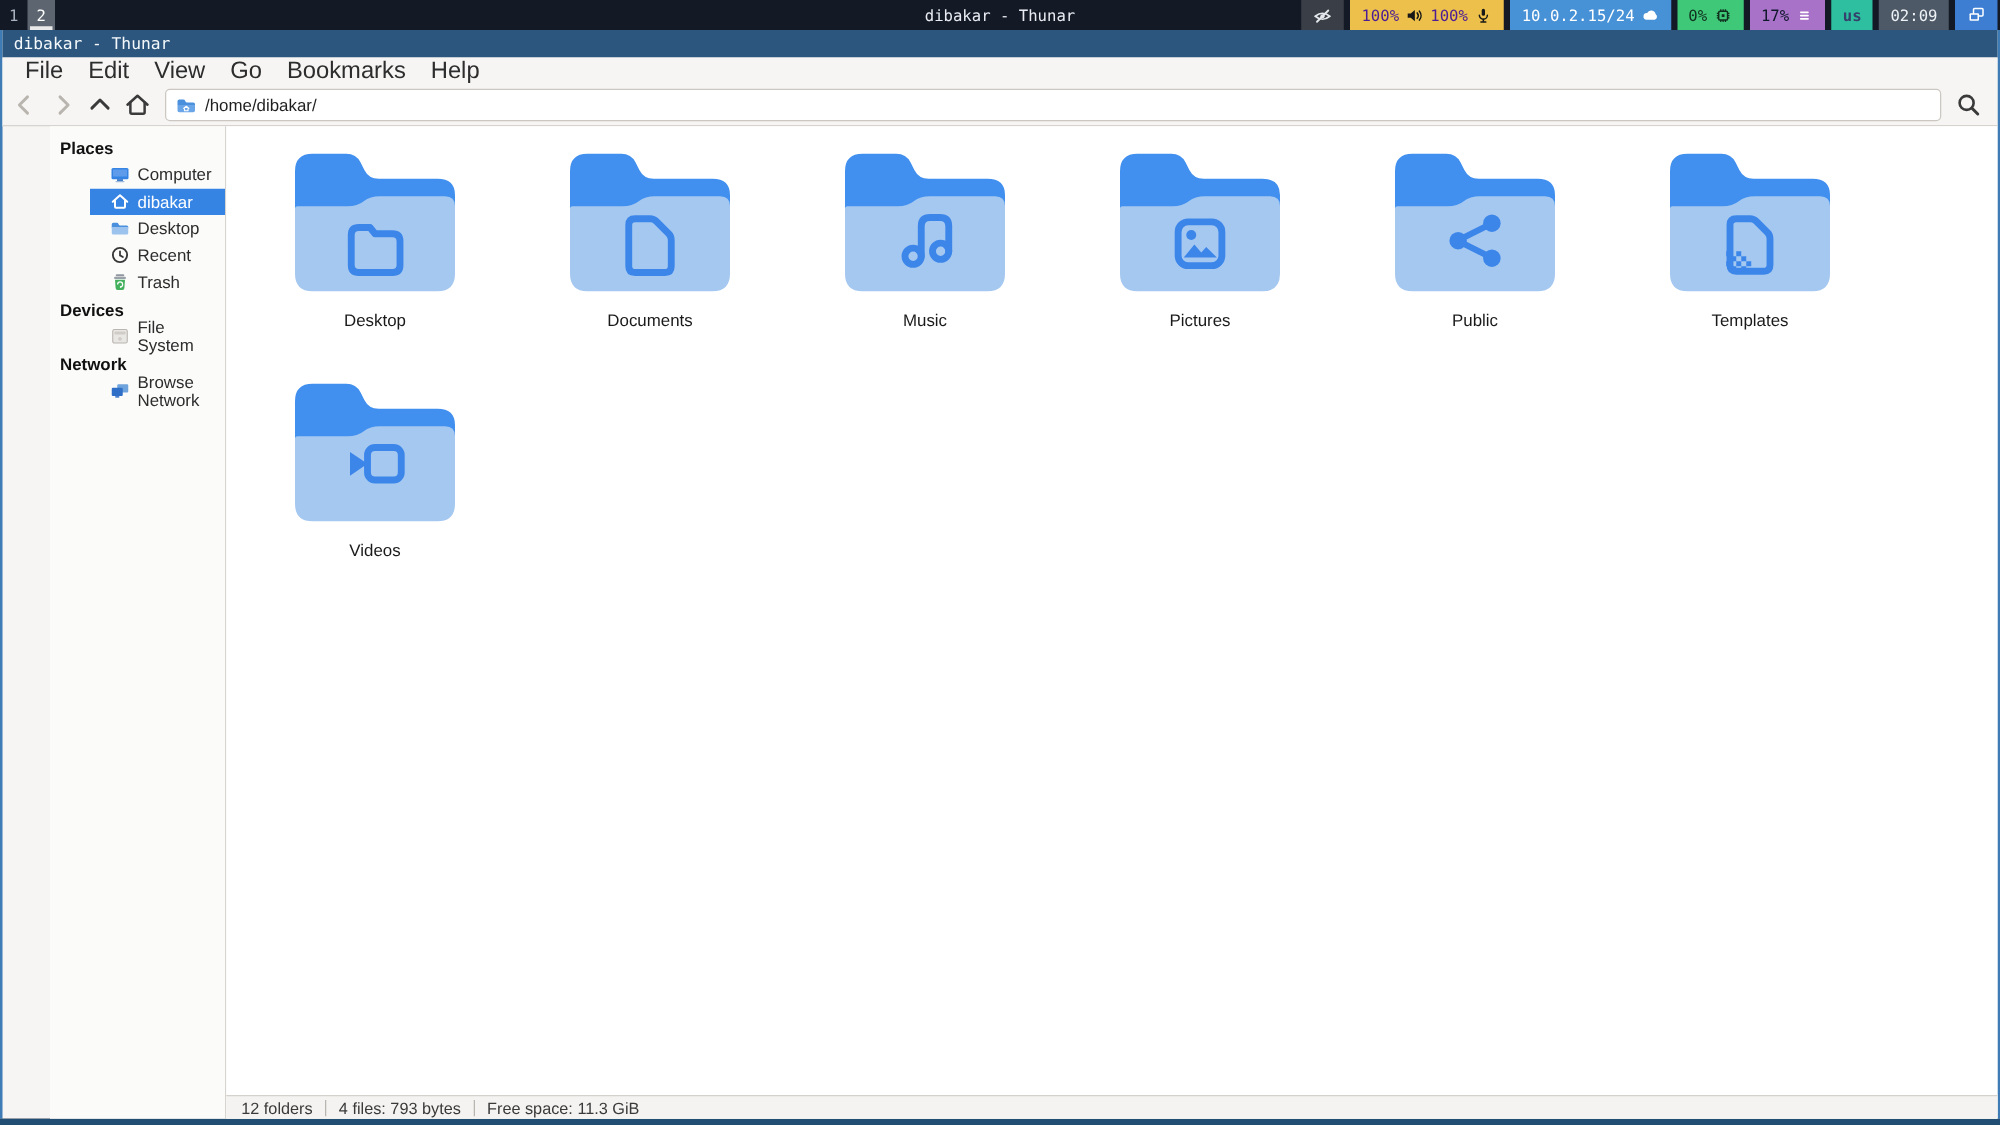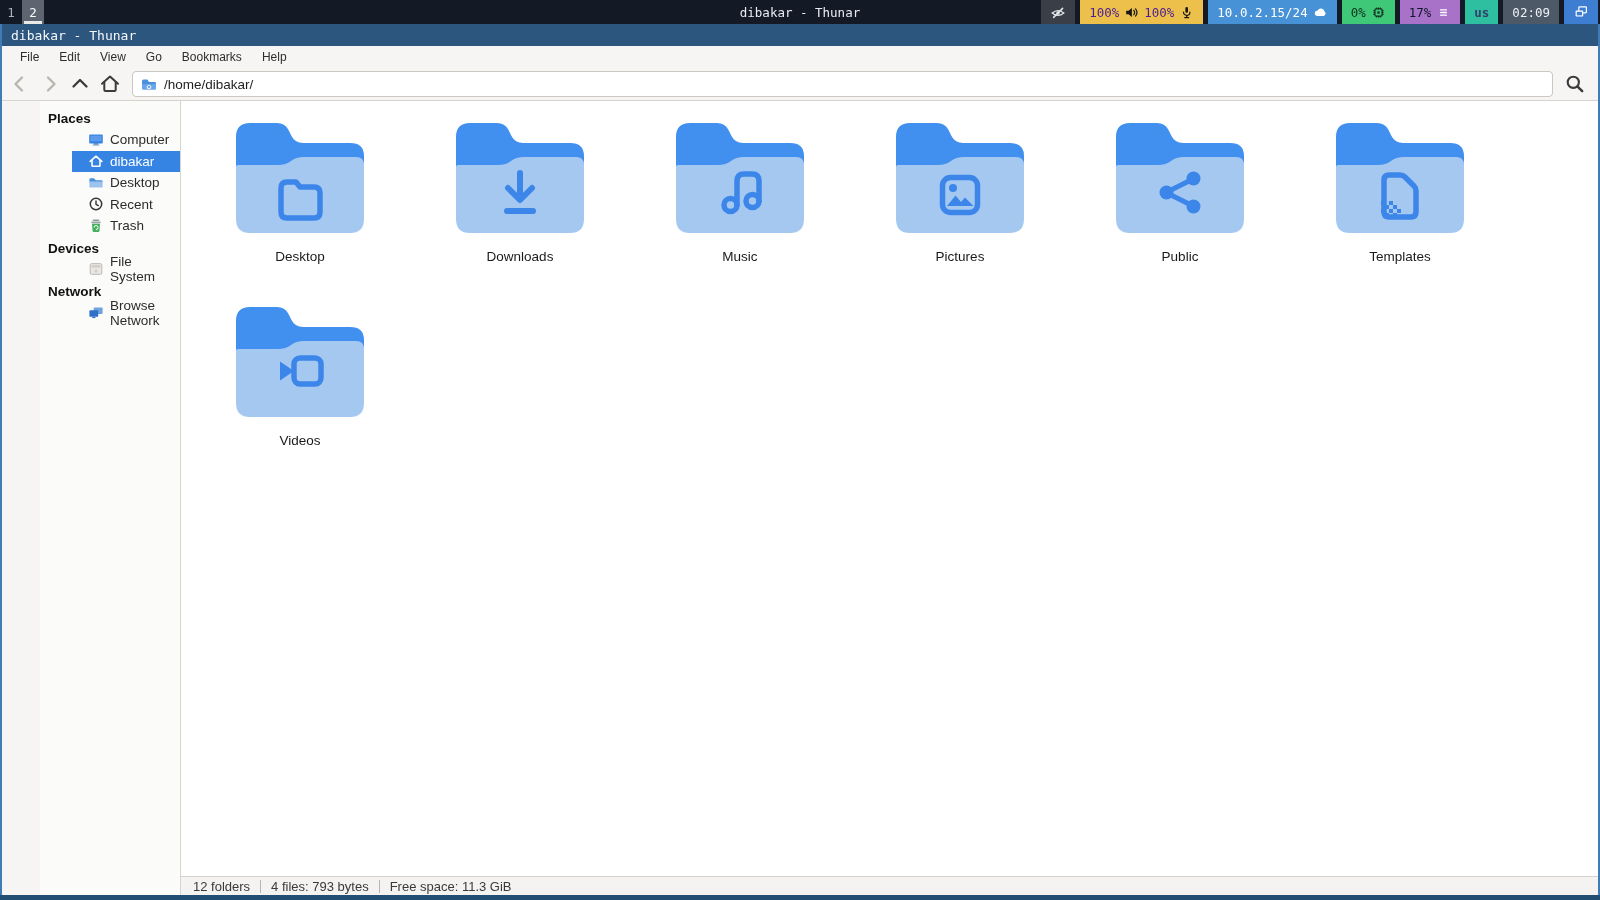--- a/index.html
+++ b/index.html
@@ -30,21 +30,21 @@
 
   
   .window { height:871px; display:flex; flex-direction:column;
     border-left:2px solid #3f7cb6; border-right:2px solid #3f7cb6; background:#f6f5f4; }
   .titlebar { height:22px; background:#2d567e; color:#f4f8fb; display:flex; align-items:center;
     padding-left:9px; font-family:"DejaVu Sans Mono",monospace; font-size:13px; }
   .bottom-strip { height:5px; background:#234e74; }
 
   
   .menubar { height:22px; display:flex; align-items:center; padding-left:8px; background:#f6f5f4; }
-  .menu-item { padding:0 10px; font-size:12px; color:#2d2d2d; cursor:default; }
+  .menu-item { padding:0 10px; font-size:19px; color:#2d2d2d; cursor:default; }
 
   
   .toolbar { height:33px; display:flex; align-items:center; gap:2px; padding:0 8px 0 4px;
     background:#f6f5f4; border-bottom:1px solid #d7d3ce; }
   .nav-btn { width:28px; height:26px; display:flex; align-items:center; justify-content:center;
     border-radius:4px; }
   .pathbar { flex:1; height:26px; margin-left:6px; background:#ffffff; border:1px solid #ccc7c1;
     border-radius:4px; display:flex; align-items:center; gap:7px; padding:0 8px; }
   .path-text { font-size:13.5px; color:#1f1f1f; }
   .search-btn { width:30px; height:26px; display:flex; align-items:center; justify-content:center;
@@ -390,23 +390,23 @@
           <div class="file-cell">
     <svg class="file-icon" viewBox="0 0 128 128">
       <use href="#folder-base"></use>
               <use href="#g-folder"></use>
     </svg>
     <div class="file-label">Desktop</div>
   </div>
           <div class="file-cell">
     <svg class="file-icon" viewBox="0 0 128 128">
       <use href="#folder-base"></use>
-              <use href="#g-download"></use>
-    </svg>
-    <div class="file-label">Downloads</div>
+              <use href="#g-file"></use>
+    </svg>
+    <div class="file-label">Documents</div>
   </div>
           <div class="file-cell">
     <svg class="file-icon" viewBox="0 0 128 128">
       <use href="#folder-base"></use>
               <use href="#g-music"></use>
     </svg>
     <div class="file-label">Music</div>
   </div>
           <div class="file-cell">
     <svg class="file-icon" viewBox="0 0 128 128">

